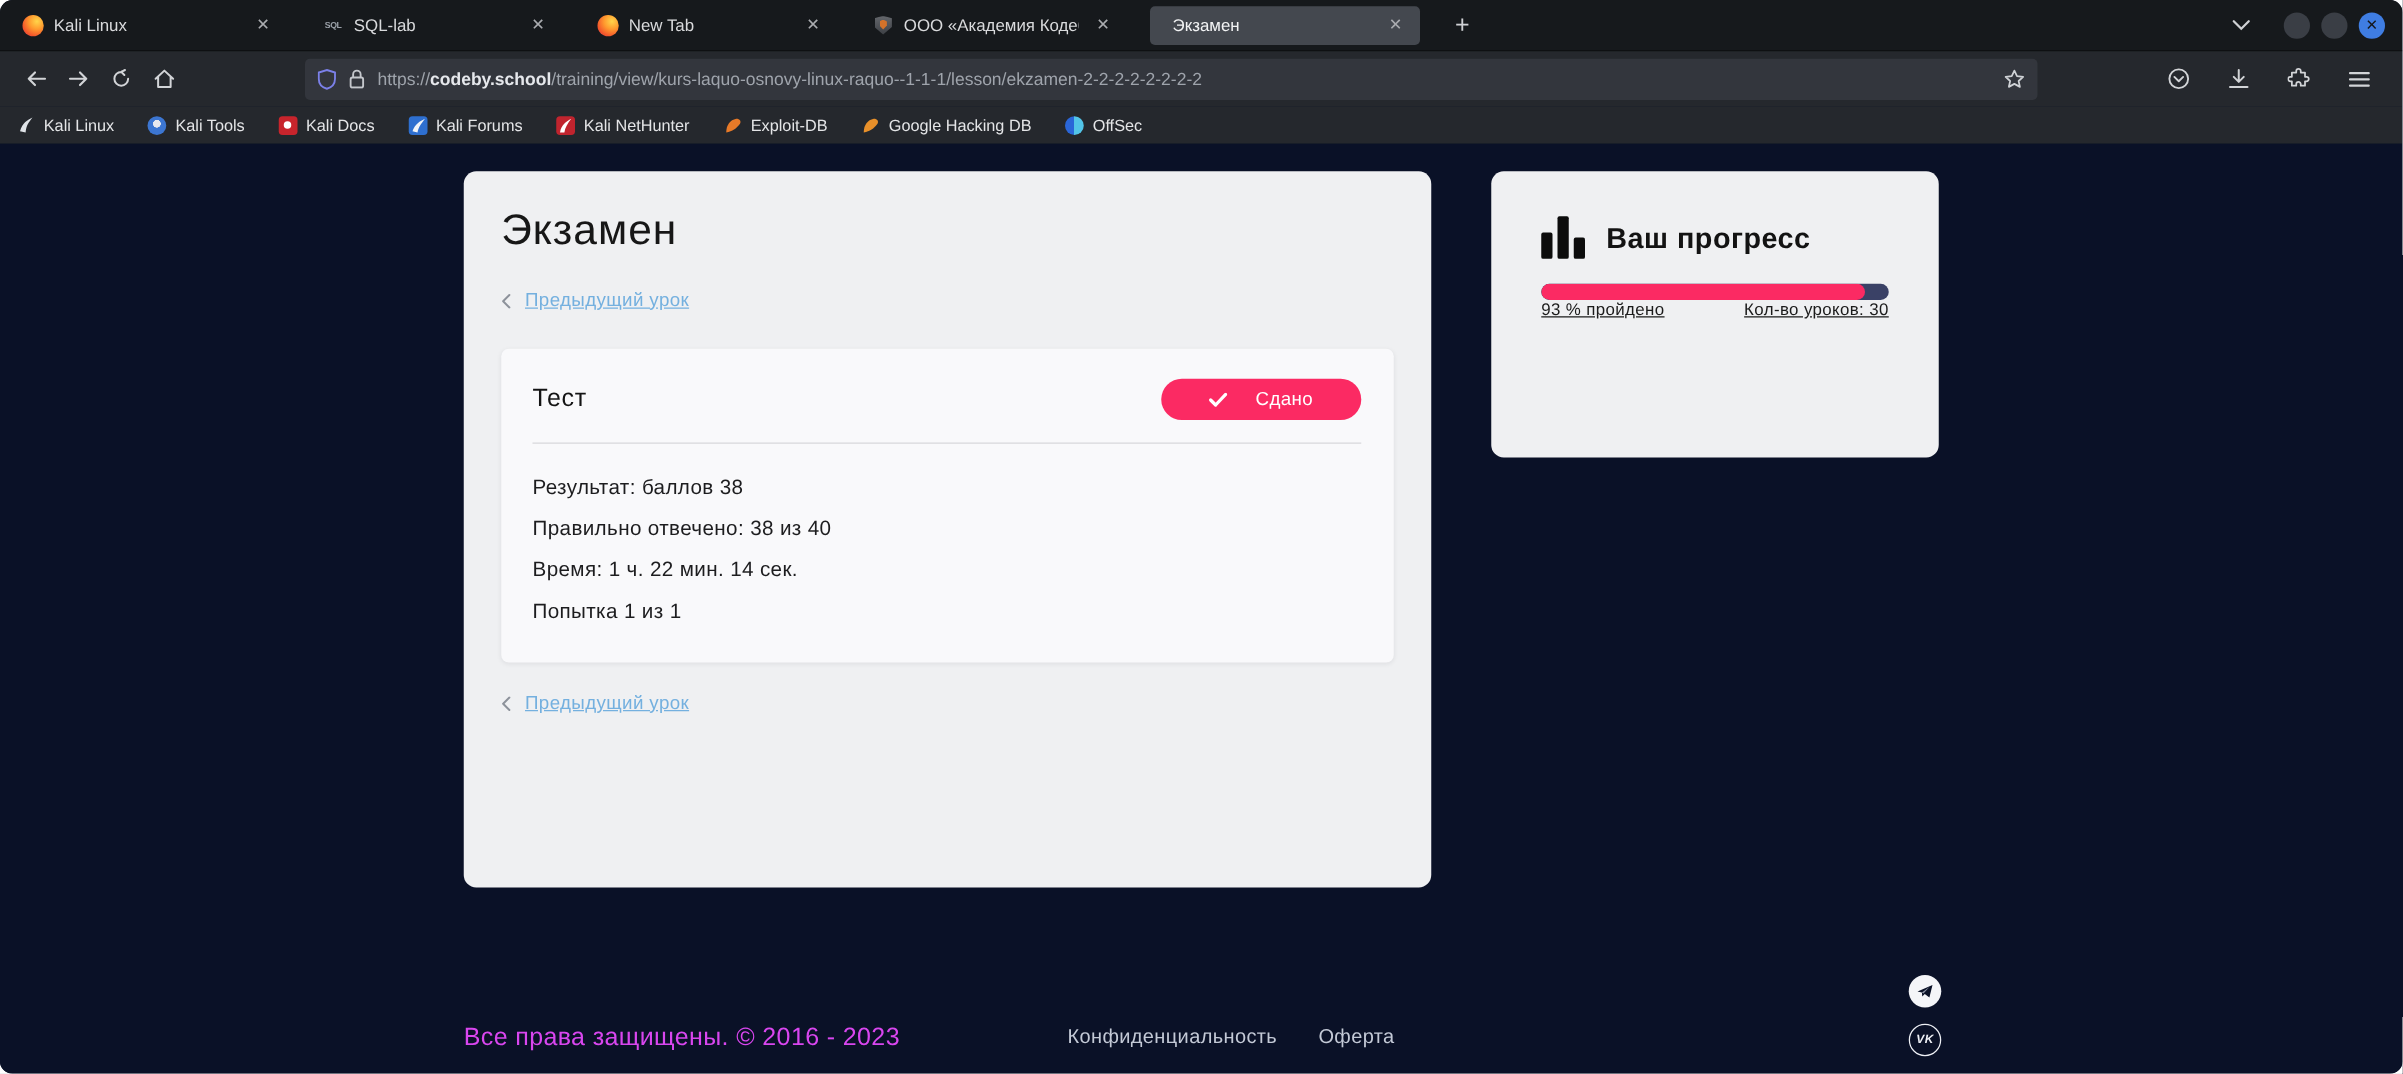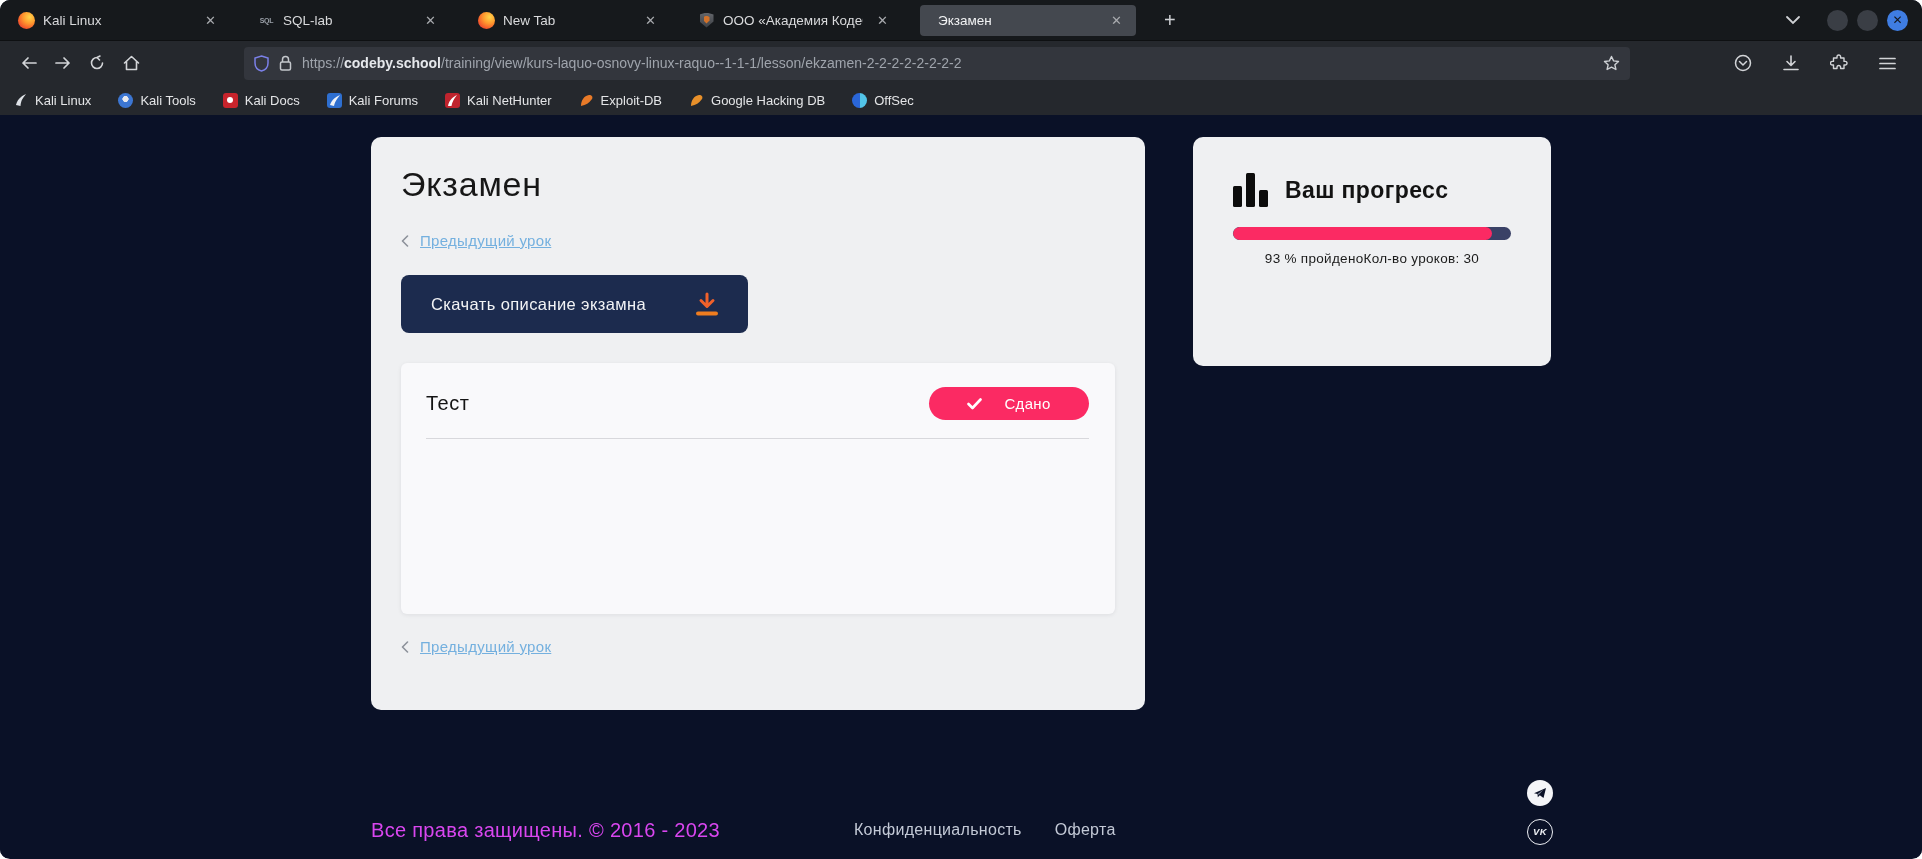--- a/index.html
+++ b/index.html
@@ -66,22 +66,22 @@
   .progress-card { position:absolute; left:1193px; top:22px; width:358px; height:229px;
                    background:#eff0f2; border-radius:10px; padding:36px 40px 12px 40px; }
   .prog-head { display:flex; align-items:center; gap:17px; }
   .bars { display:flex; align-items:flex-end; gap:4px; height:34px; }
   .bars i { display:block; width:9px; background:#0c0c0c; border-radius:1.5px; }
   .bars i:nth-child(1){ height:21px; } .bars i:nth-child(2){ height:34px; } .bars i:nth-child(3){ height:17px; }
   .prog-title { font-size:23px; font-weight:600; color:#131313; letter-spacing:0.4px; }
   .prog-desc { margin-top:18px; font-size:15px; line-height:26px; color:#232323; max-width:250px; }
   .prog-bar { margin-top:20px; width:278px; height:13px; border-radius:7px; background:#3a4166; overflow:hidden; }
   .prog-fill { height:100%; background:#fb2a63; border-radius:7px; }
-  .prog-labels { margin-top:11px; width:278px; display:flex; justify-content:center;
-                 font-size:13.5px; color:#1b1b1b; }
+  .prog-labels { width:278px; display:flex; justify-content:space-between;
+                 font-size:13.5px; color:#1b1b1b;text-decoration:underline; }
 
   
   .footer { position:absolute; left:371px; top:700px; width:1184px; height:30px; display:flex; align-items:center; }
   .copyright { color:#d946ef; font-size:20px; letter-spacing:0.3px; }
   .foot-links { position:absolute; left:483px; display:flex; gap:33px; }
   .foot-links a { color:#c3c9d6; font-size:16px; text-decoration:none; letter-spacing:0.3px; }
   .socials { margin-left:auto; display:flex; align-items:center; gap:13px;flex-direction:column; }
   .soc-tg { width:26px; height:26px; border-radius:50%; background:#f4f5f8; display:flex; align-items:center; justify-content:center; }
   .soc-vk { width:26px; height:26px; border-radius:50%; border:1.5px solid #eef0f5; display:flex; align-items:center;
             justify-content:center; color:#eef0f5; font-size:9.5px; font-weight:bold; font-style:italic; }
@@ -271,41 +271,38 @@
 
       <div class="prev-link">
         <span>
           <svg width="8" height="12" viewBox="0 0 8 12">
               <polyline points="6.5,1 1.5,6 6.5,11" fill="none" stroke="#8d929b" stroke-width="1.6" stroke-linecap="round" stroke-linejoin="round"></polyline>
             </svg>
         </span>
         <a href="#">Предыдущий урок</a>
       </div>
 
-      <button class="dl-btn">
-        <span>Скачать описание экзамна</span>
-        <span>
-          <svg width="26" height="27" viewBox="0 0 26 27">
-            <path d="M13 3 V15 M7 9.5 L13 15.5 L19 9.5" fill="none" stroke="#f0612a" stroke-width="3" stroke-linecap="round" stroke-linejoin="round"></path>
-            <path d="M4 22.5 H22" stroke="#ef7d1f" stroke-width="4" stroke-linecap="round"></path>
-          </svg>
-        </span>
-      </button>
 
       <div class="test-card">
         <div class="test-head">
           <span class="test-title">Тест</span>
           <span class="badge">
             <svg width="15" height="12" viewBox="0 0 15 12">
                 <polyline points="1.5,6 5.5,10 13.5,1.5" fill="none" stroke="#ffffff" stroke-width="2.6" stroke-linecap="round" stroke-linejoin="round"></polyline>
               </svg>
             <span>Сдано</span>
           </span>
         </div>
         <div class="test-divider"></div>
+        <div class="results">
+          <p>Результат: баллов 38</p>
+          <p>Правильно отвечено: 38 из 40</p>
+          <p>Время: 1 ч. 22 мин. 14 сек.</p>
+          <p>Попытка 1 из 1</p>
+        </div>
       </div>
 
       <div class="prev-link bottom">
         <span>
           <svg width="8" height="12" viewBox="0 0 8 12">
               <polyline points="6.5,1 1.5,6 6.5,11" fill="none" stroke="#8d929b" stroke-width="1.6" stroke-linecap="round" stroke-linejoin="round"></polyline>
             </svg>
         </span>
         <a href="#">Предыдущий урок</a>
       </div>

